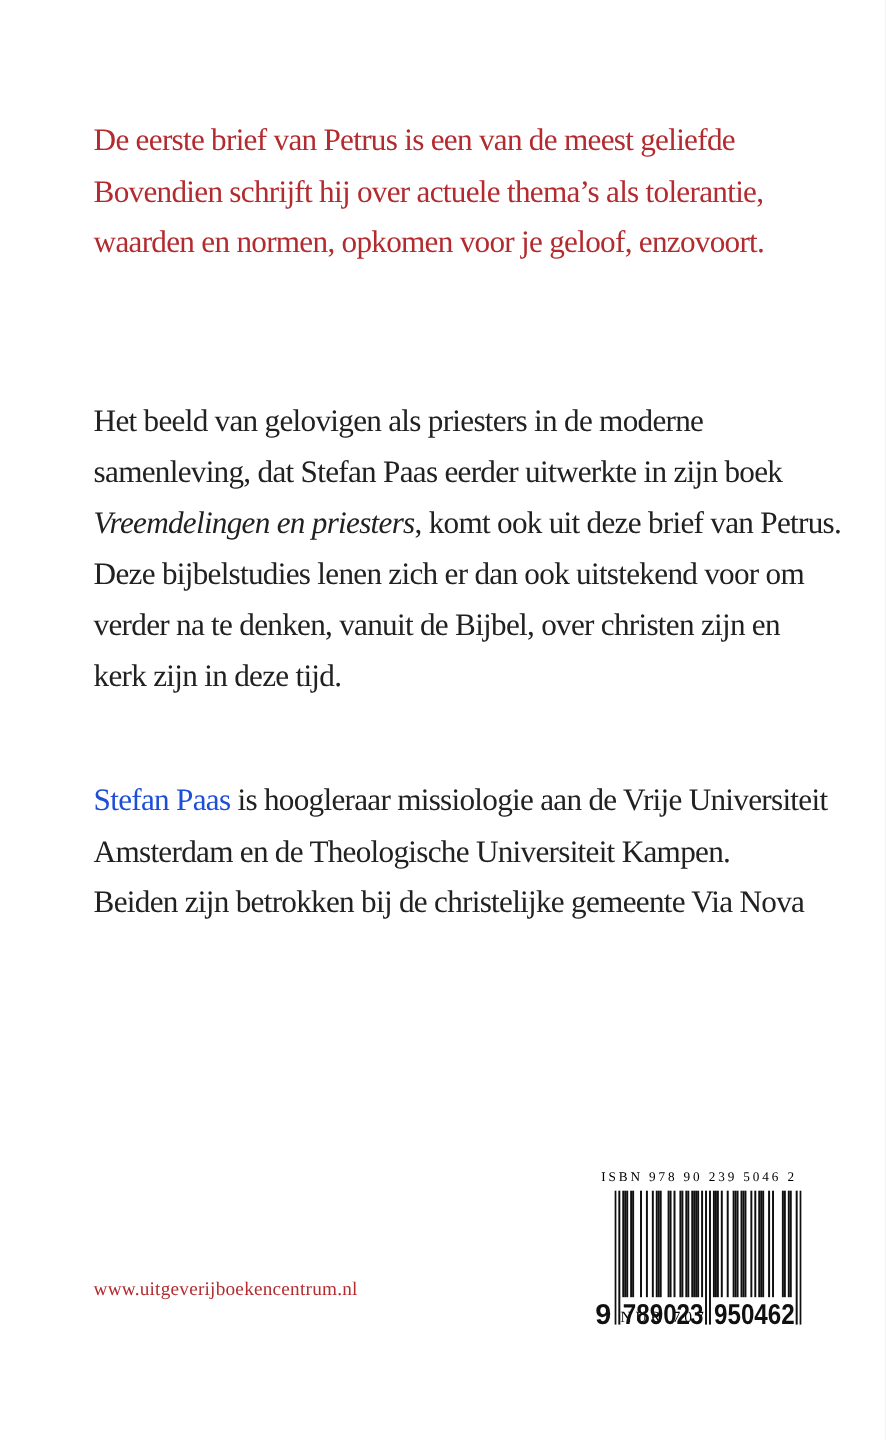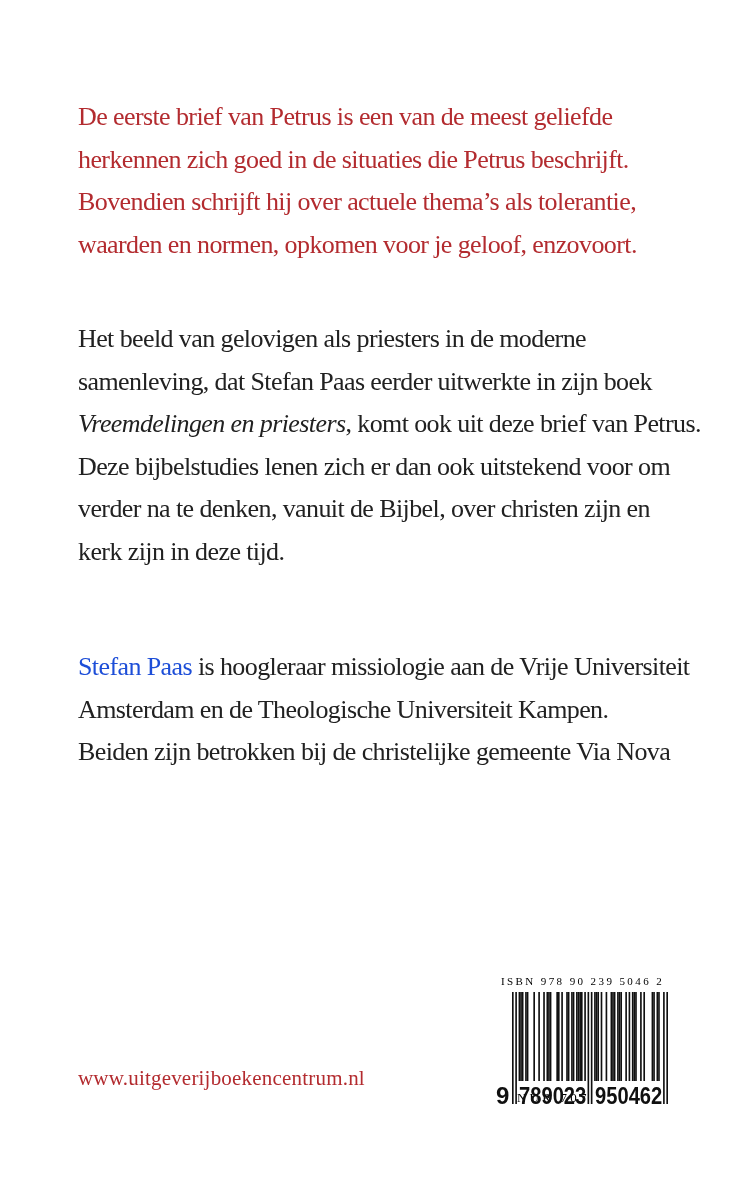--- a/index.html
+++ b/index.html
@@ -13,26 +13,26 @@
   }
   .para{
     position:absolute;left:78px;margin:0;
     font-size:26px;letter-spacing:-0.6px;line-height:42.5px;
     color:#212121;
   }
   .ln{display:block;}
   .red{color:#b32b2f;}
   .accent{color:#1d4ed8;}
   #intro-paragraph{top:96px;width:620px;}
-  #body-paragraph{top:318px;width:640px;}
+  #body-paragraph{top:330px;width:640px;}
   #authors-paragraph{top:646px;width:650px;}
   em{}
   .website{
     position:absolute;left:78px;top:1066px;
-    font-size:21px;color:#b32b2f;letter-spacing:0.2px;
+    font-size:16px;color:#b32b2f;letter-spacing:0.2px;
   }
   .barcode-box{
     position:absolute;left:498px;top:973px;width:172px;color:#000;
   }
   .isbn-label{
     font-size:11px;line-height:16px;letter-spacing:2.4px;
     white-space:nowrap;margin-left:3px;
   }
   .bars{
     display:block;width:156px;height:112px;margin:3px 0 0 14px;fill:#101010;
@@ -50,21 +50,20 @@
     font-size:13px;letter-spacing:3.2px;white-space:nowrap;
   }
 </style>
 </head>
 <body>
 
 <div class="page">
 
   <p class="para red" id="intro-paragraph">
       <span class="ln">De eerste brief van Petrus is een van de meest geliefde</span>
-      <span class="ln">herkennen zich goed in de situaties die Petrus beschrijft.</span>
       <span class="ln">Bovendien schrijft hij over actuele thema’s als tolerantie,</span>
       <span class="ln">waarden en normen, opkomen voor je geloof, enzovoort.</span>
     </p>
 
   <p class="para" id="body-paragraph">
     <span class="ln">Het beeld van gelovigen als priesters in de moderne</span>
     <span class="ln">samenleving, dat Stefan Paas eerder uitwerkte in zijn boek</span>
     <span class="ln"><em>Vreemdelingen en priesters</em><span>, komt ook uit deze brief van Petrus.</span></span>
     <span class="ln">Deze bijbelstudies lenen zich er dan ook uitstekend voor om</span>
     <span class="ln">verder na te denken, vanuit de Bijbel, over christen zijn en</span>

